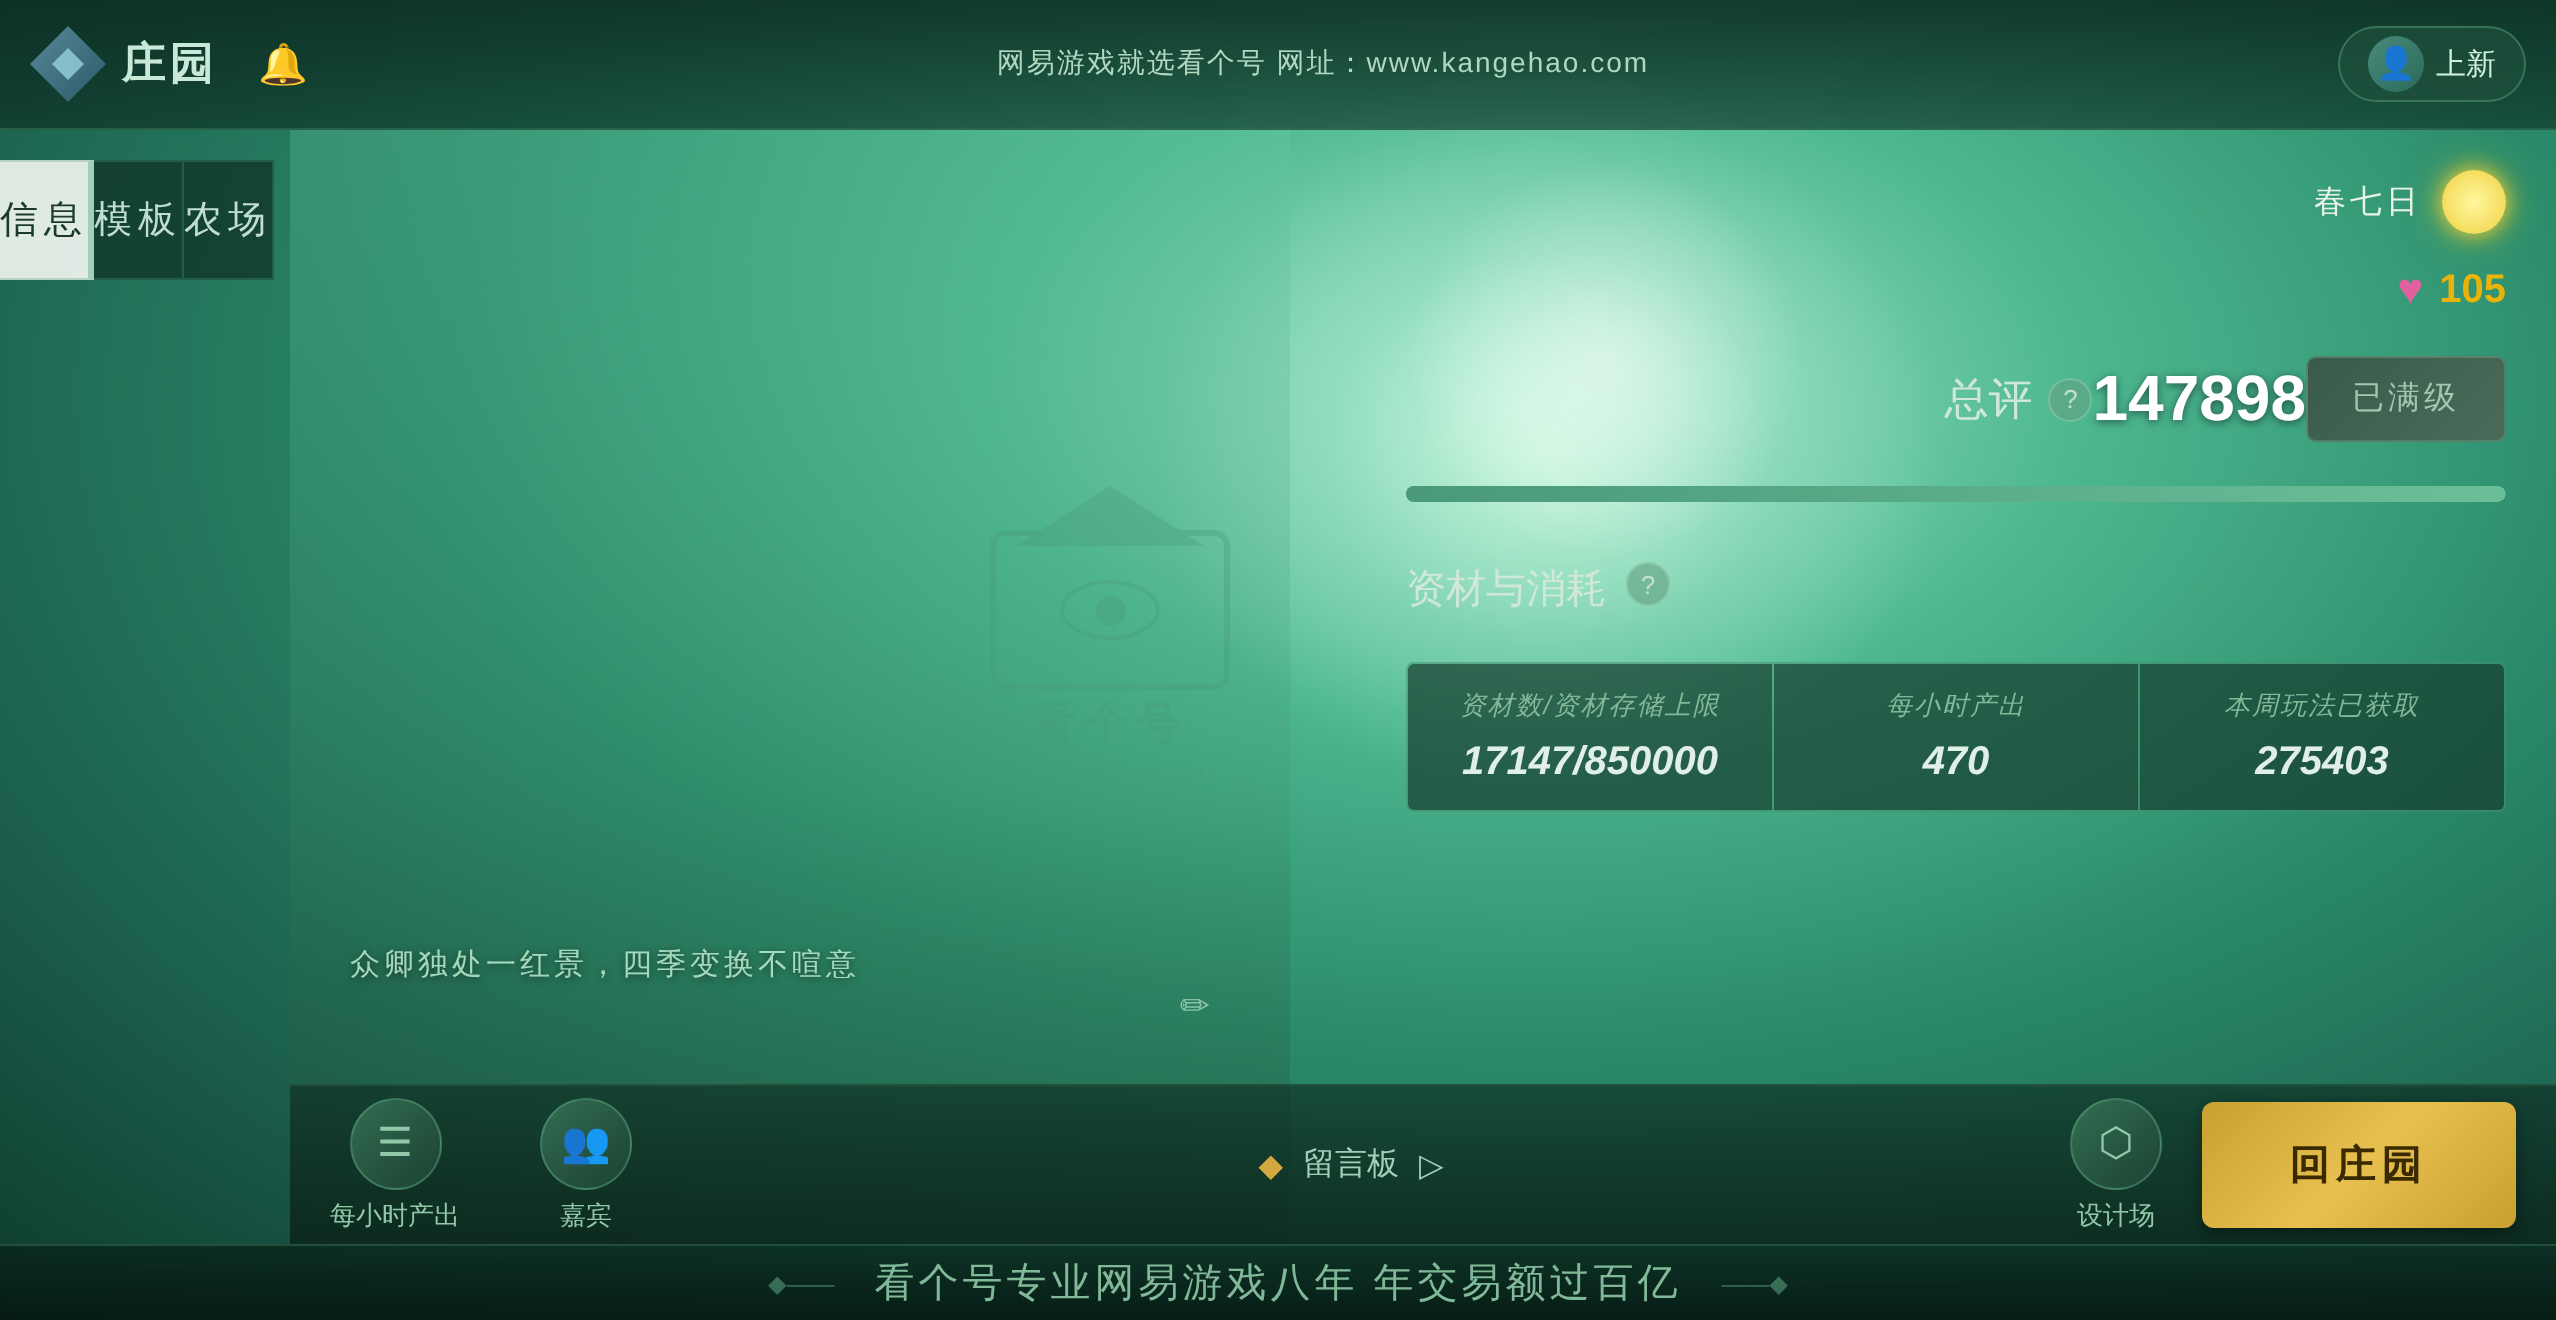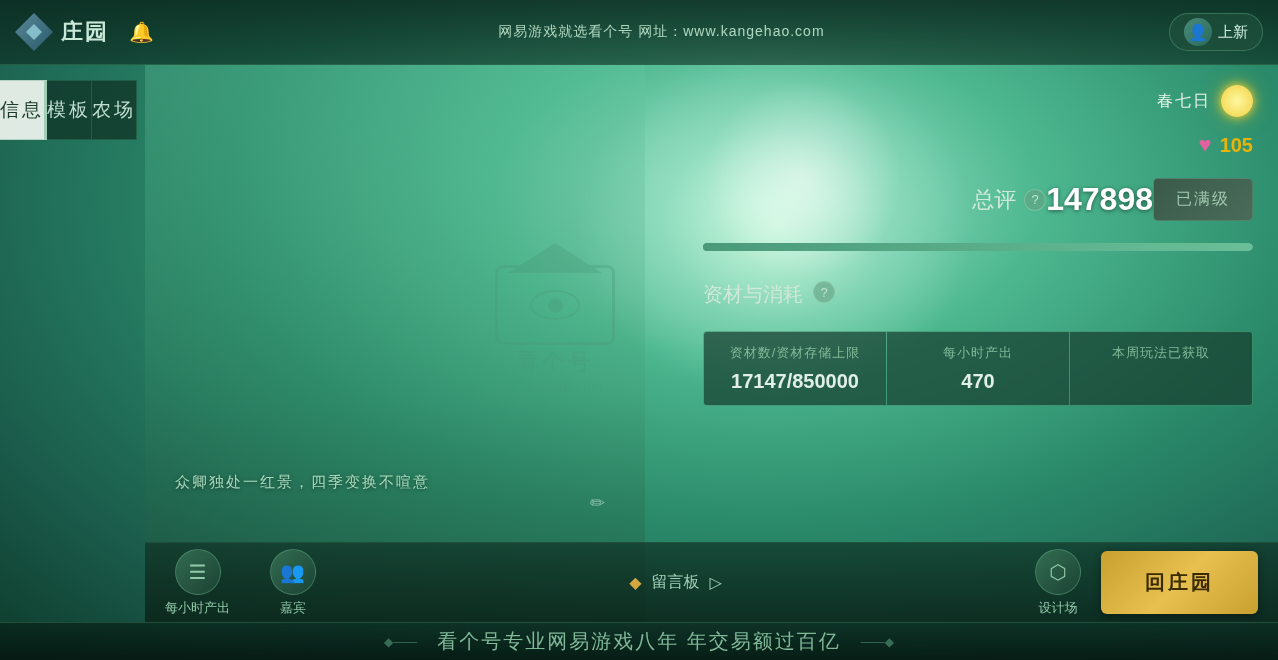--- a/index.html
+++ b/index.html
@@ -424,20 +424,21 @@
     }
     .resources-grid {
       display: grid;
       grid-template-columns: 1fr 1fr 1fr;
       gap: 1px;
       background: rgba(60,120,90,0.3);
       border: 1px solid rgba(80,160,120,0.3);
       border-radius: 4px;
       overflow: hidden;
       margin-top: 8px;
+      font-style: italic;
     }
     .resource-cell {
       background: rgba(15,50,38,0.6);
       padding: 12px 10px;
       text-align: center;
     }
     .resource-header {
       color: #80b898;
       font-size: 13px;
       margin-bottom: 8px;
@@ -602,20 +603,21 @@
     <div class="resource-cell">
       <div class="resource-header">资材数/资材存储上限</div>
       <div class="resource-value">17147/850000</div>
     </div>
     <div class="resource-cell">
       <div class="resource-header">每小时产出</div>
       <div class="resource-value">470</div>
     </div>
     <div class="resource-cell">
       <div class="resource-header">本周玩法已获取</div>
+      <div class="resource-value">275403</div>
     </div>
   </div>
 </div>
 
 <div class="bottom-nav">
   <div class="nav-group-left">
     <div class="nav-item">
       <div class="nav-icon-circle">☰</div>
       <span class="nav-label">每小时产出</span>
     </div>

